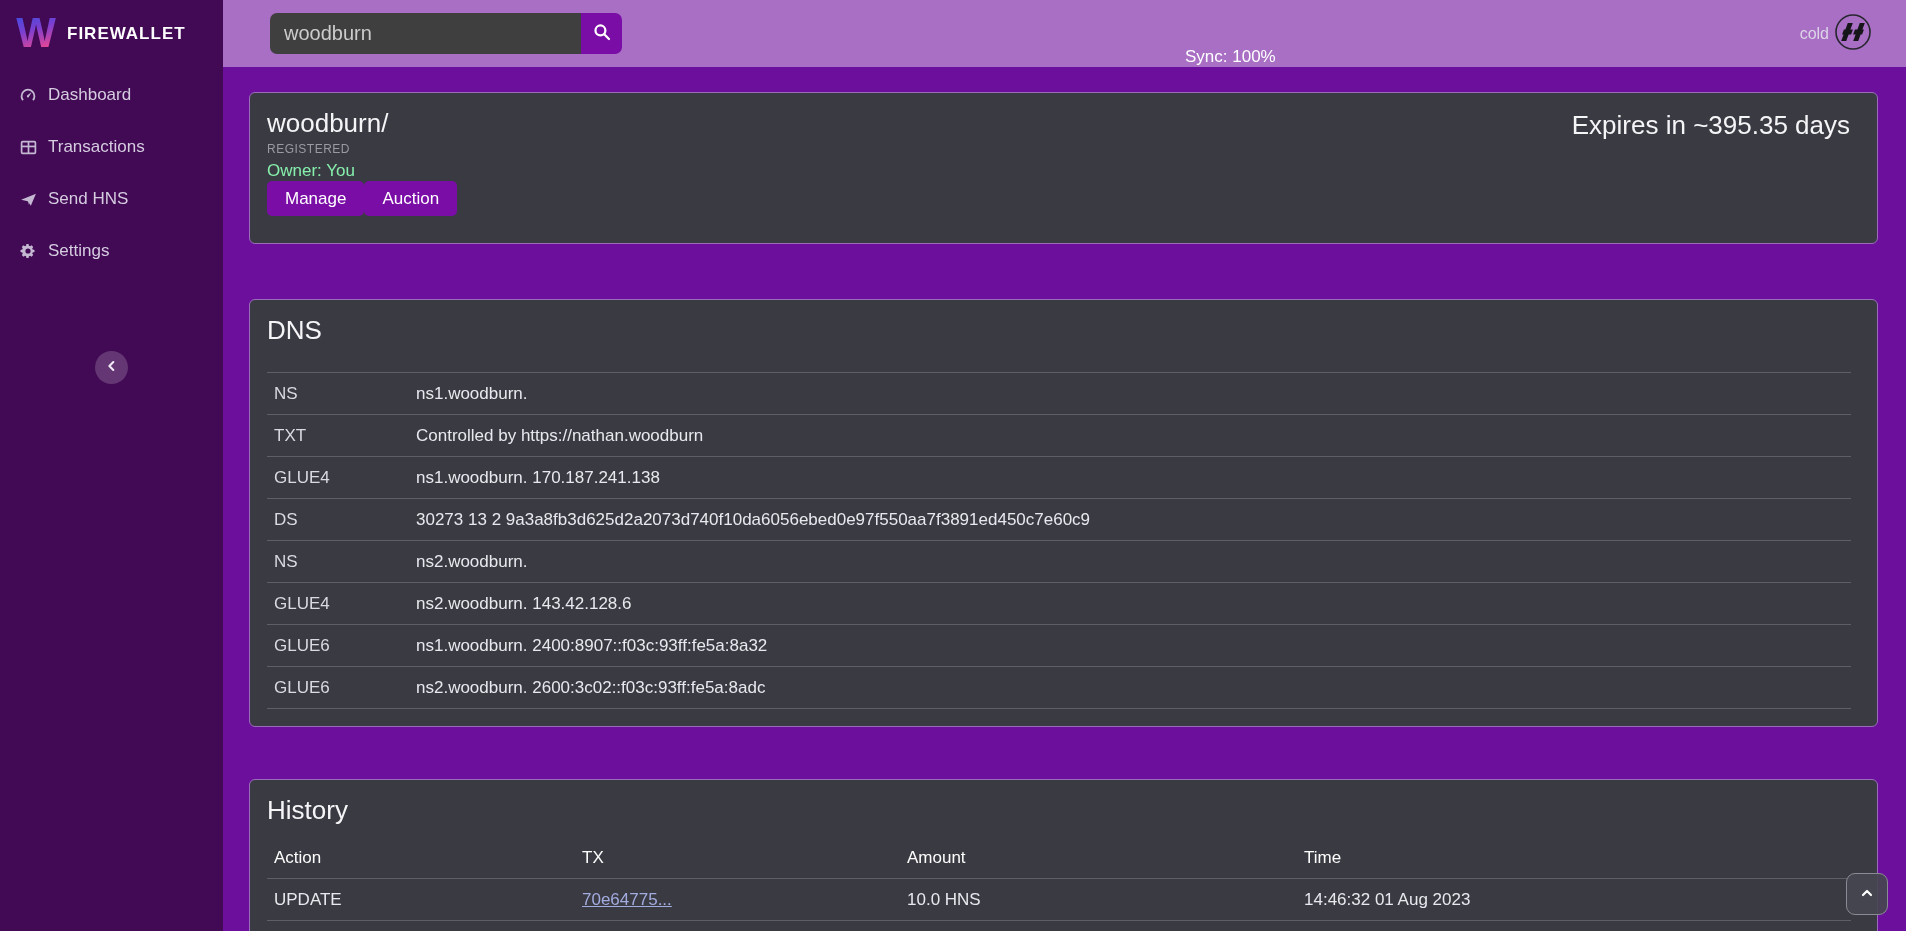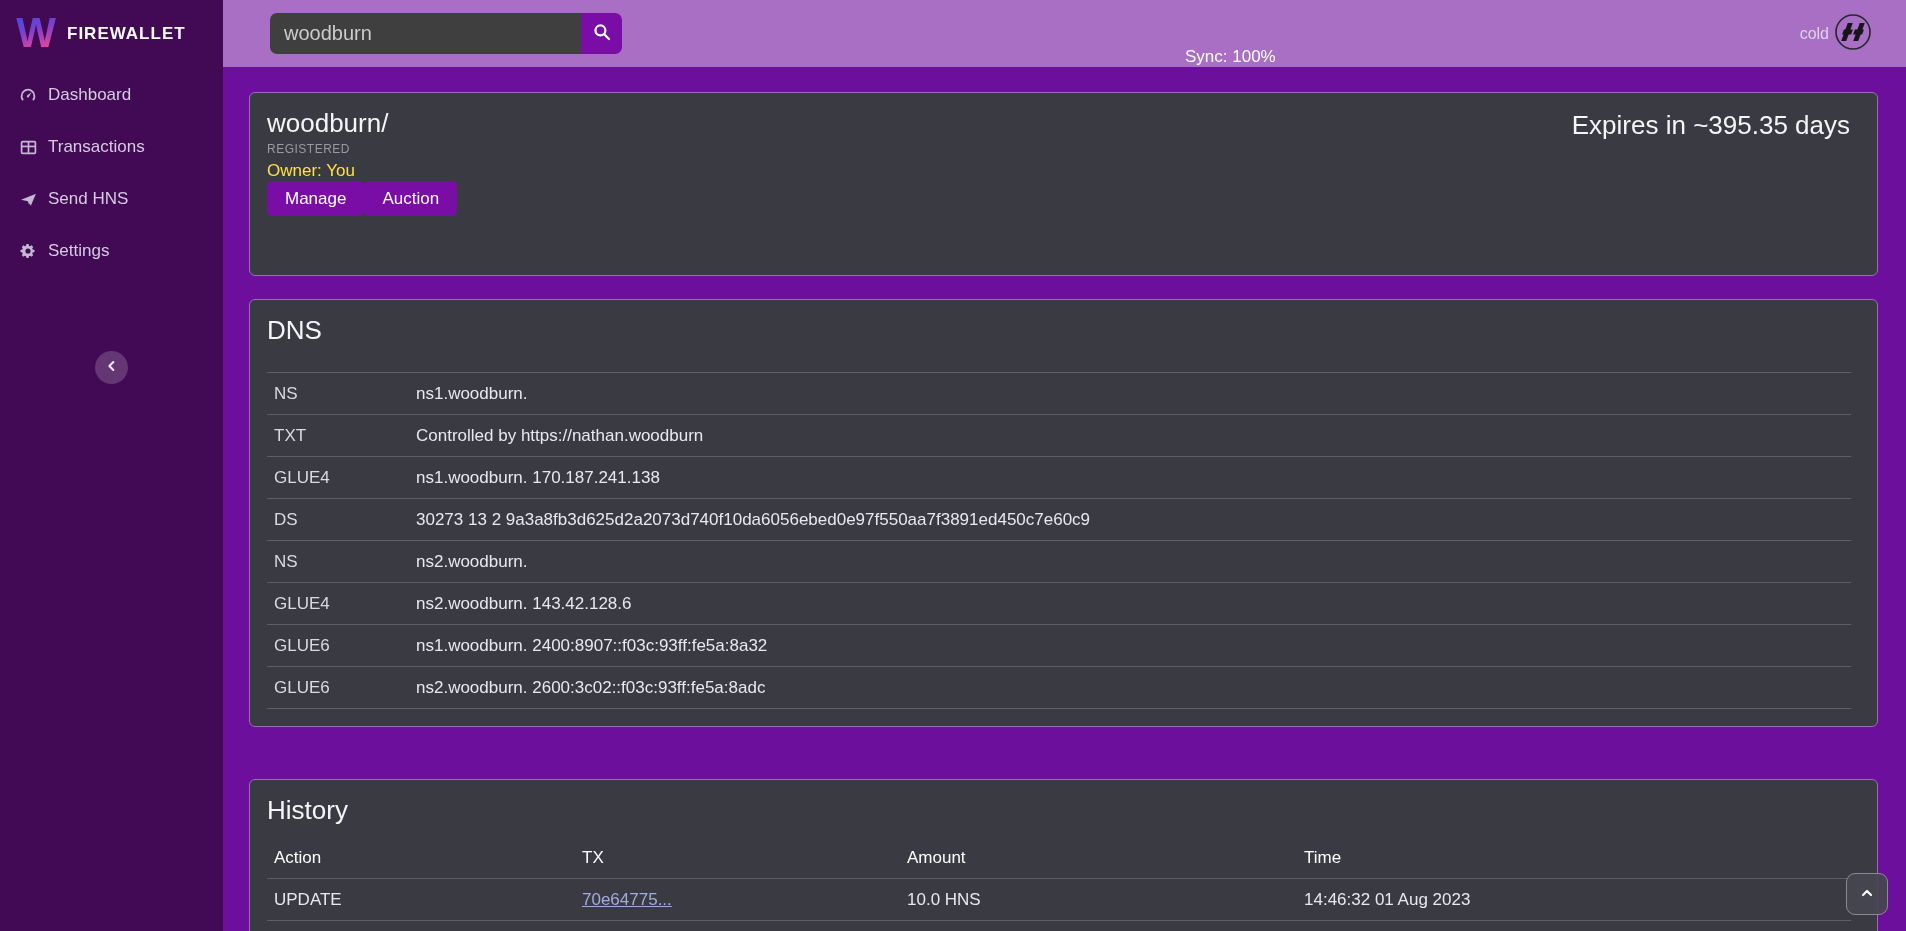--- a/index.html
+++ b/index.html
@@ -24,27 +24,27 @@
     font-size:20px;padding:0 14px;border-radius:7px 0 0 7px;font-family:"Liberation Sans",sans-serif;box-sizing:border-box;}
   .search-btn{width:41px;height:41px;border:none;background:var(--accent,#7b0da7);border-radius:0 7px 7px 0;
     display:flex;align-items:center;justify-content:center;cursor:pointer;}
   .sync-status{position:absolute;left:962px;top:0;height:81px;display:flex;align-items:center;color:#ffffff;font-size:17px;margin-top:16px;}
   .wallet-zone{position:absolute;right:34px;top:0;height:67px;display:flex;align-items:center;gap:5px;}
   .wallet-name{color:#ddd5e8;font-size:16px;}
   
   .main{position:absolute;left:223px;top:67px;width:1683px;height:864px;overflow:hidden;}
   .card{position:absolute;left:26px;width:1629px;background:var(--card-bg,#3a3a42);
     border:1px solid #9a6cba;border-radius:6px;box-sizing:border-box;color:#e8e8ee;}
-  .card-domain{top:25px;height:184px;}
+  .card-domain{top:25px;height:152px;}
   .card-dns{top:232px;height:428px;}
   .card-history{top:712px;height:300px;}
   .card-pad{padding:0 26px 0 17px;}
   .card-title{font-size:26px;font-weight:400;color:#f5f5f8;margin:14px 0 0 0;line-height:32px;}
   .domain-status{font-size:12px;color:#9a9aa3;letter-spacing:.5px;margin-top:3px;}
-  .domain-owner{font-size:17px;color:#fde047;margin-top:5px;}
+  .domain-owner{font-size:17px;color:#86efac;margin-top:5px;}
   .btn-row{display:flex;}
   .btn{background:var(--accent,#7b0da7);color:#ffffff;border:none;border-radius:5px;height:35px;
     padding:0 18px;font-size:17px;cursor:pointer;font-family:"Liberation Sans",sans-serif;}
   .expires{position:absolute;top:17px;right:27px;font-size:26px;color:#f5f5f8;}
   table{width:100%;border-collapse:collapse;font-size:17px;color:#e8e8ee;table-layout:fixed;}
   td,th{padding:0 7px;text-align:left;overflow:hidden;white-space:nowrap;}
   td{height:41px;}
   tbody tr{border-top:1px solid #5e5e66;}
   .dns-table{margin-top:26px;}
   .dns-table tbody tr:last-child{border-bottom:1px solid #5e5e66;}

